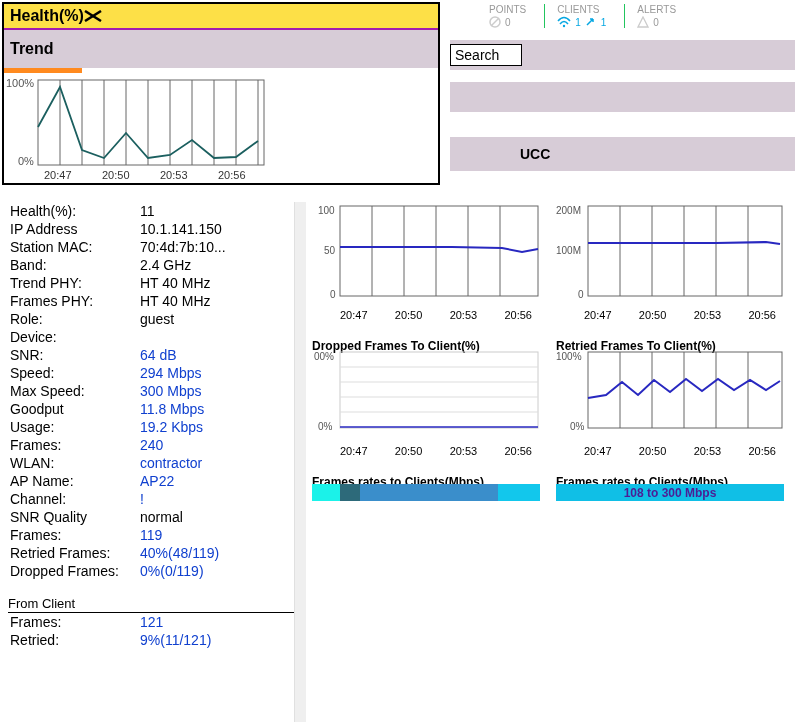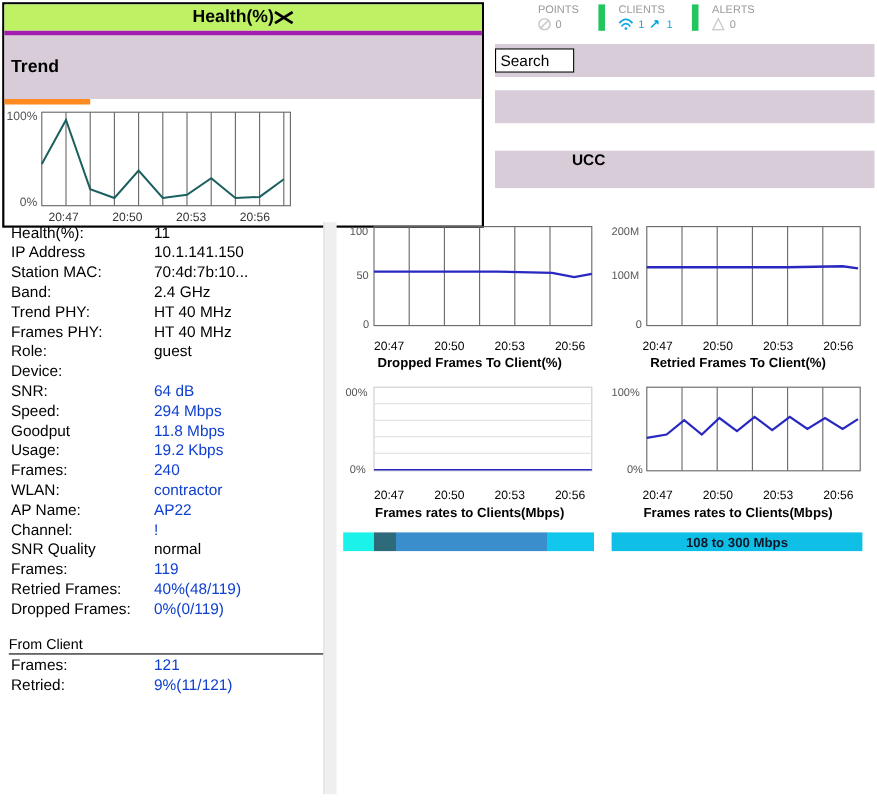--- a/index.html
+++ b/index.html
@@ -4,66 +4,66 @@
 <style>
   * { box-sizing: border-box; margin: 0; padding: 0; font-family: Arial, Helvetica, sans-serif; }
   body { background: #fff; font-size: 13px; color: #000; width: 797px; height: 727px; position: relative; }
 
   
   .panel {
     position: absolute; left: 2px; top: 2px; width: 438px;
     border: 2px solid #000; background: #fff;
   }
   .panel-title {
-    background: #bef264; font-weight: bold; font-size: 16px;
-    padding: 3px 6px; display: flex; justify-content: center; align-items: center;
+    background: #fde047; font-weight: bold; font-size: 16px;
+    padding: 3px 6px; display: flex; justify-content: flex-start; align-items: center;
   }
   .close-x { width: 18px; height: 14px; display: inline-flex; align-items: center; justify-content: center; font-weight: bold; font-size: 14px; }
   .panel-sub {
     background: #d7ccd7; font-weight: bold; font-size: 16px;
-    padding: 20px 6px; border-top: 4px solid #a21caf;
+    padding: 10px 6px; border-top: 2px solid #a21caf;
   }
   .orange-underline { height: 5px; width: 78px; background: #ff8a1f; }
   .mini-chart { position: relative; height: 110px; }
   .mini-chart svg { position: absolute; left: 0; top: 0; }
 
   
   .top-right { position: absolute; left: 477px; top: 0; width: 345px; height: 32px; display: flex; align-items: center; gap: 18px; }
-  .hdr-group { display: flex; flex-direction: column; color: #999; font-size: 10px; border-left: 6px solid #22c55e; padding-left: 12px; }
+  .hdr-group { display: flex; flex-direction: column; color: #999; font-size: 10px; border-left: 1px solid #22c55e; padding-left: 12px; }
   .hdr-group:first-child { border-left: none; }
   .hdr-row { display: flex; align-items: center; gap: 4px; margin-top: 1px; }
   .help-circle { width: 18px; height: 18px; border-radius: 50%; border: 2px solid #06a7e2; color: #06a7e2; font-weight: bold; font-size: 12px; display: flex; align-items: center; justify-content: center; margin-left: auto; }
 
   
   .bar1 { position: absolute; left: 450px; top: 40px; width: 345px; height: 30px; background: #d7ccd7; display: flex; justify-content: flex-start; align-items: center; padding-right: 6px; }
   .search-box { border: 1px solid #000; background: #fff; padding: 2px 4px; font-size: 14px; width: 72px; }
   .bar2 { position: absolute; left: 450px; top: 82px; width: 345px; height: 30px; background: #d7ccd7; }
-  .bar3 { position: absolute; left: 450px; top: 137px; width: 345px; height: 34px; background: #d7ccd7; display: flex; align-items: flex-start; padding-left: 70px; font-weight: bold; font-size: 14px; }
+  .bar3 { position: absolute; left: 450px; top: 137px; width: 345px; height: 34px; background: #d7ccd7; display: flex; align-items: center; padding-left: 70px; font-weight: bold; font-size: 14px; }
 
   
   .details { position: absolute; left: 8px; top: 202px; width: 290px; font-size: 14px; }
   .details table { border-collapse: collapse; width: 100%; }
   .details td { padding: 1px 2px; vertical-align: top; }
   .details .lbl { width: 130px; margin-left: 16px; }
   .details .val-blue { color: #1040cf; }
   .section-hdr { font-size: 13px; border-bottom: 1px solid #000; margin-top: 16px; padding-bottom: 1px; }
 
   .scroll-track { position: absolute; left: 294px; top: 202px; width: 12px; height: 520px; background: #efefef; border-left: 1px solid #e0e0e0; }
 
   
   .chart-small { position: absolute; width: 230px; height: 140px; }
   .chart-small svg { display: block; }
-  .chart-title { text-align: center; font-size: 12px; font-weight: bold; margin-top: 2px; }
+  .chart-title { font-size: 12px; font-weight: bold; margin-top: 18px; }
   .time-labels { display: flex; font-size: 11px; padding-left: 28px; justify-content: space-between; padding-right: 10px; margin-top: 2px;}
   .time-labels span { }
 
   
   .legend-bar { position: absolute; height: 17px; width: 228px; display: flex; }
   .legend-seg { height: 100%; }
-  .legend-label { font-size: 12px; color: #0f172a; display: flex; align-items: center; justify-content: center; width: 100%; font-weight: bold; }
+  .legend-label { font-size: 12px; color: #4c1d95; display: flex; align-items: center; justify-content: center; width: 100%; font-weight: bold; }
 </style>
 </head>
 <body>
 
 <div class="top-right">
   <div class="hdr-group">
     <span>POINTS</span>
     <div class="hdr-row">
       <svg width="12" height="12">
           <circle cx="6" cy="6" r="5" stroke="#ccc" fill="none" stroke-width="1.5"></circle>
@@ -186,20 +186,24 @@
           <td class="lbl">Device:</td>
           <td></td>
         </tr>
         <tr>
           <td class="lbl">SNR:</td>
           <td class="val-blue">64 dB</td>
         </tr>
         <tr>
           <td class="lbl">Speed:</td>
           <td class="val-blue">294 Mbps</td>
+        </tr>
+        <tr>
+          <td class="lbl">Max Speed:</td>
+          <td class="val-blue">300 Mbps</td>
         </tr>
         <tr>
           <td class="lbl">Goodput</td>
           <td class="val-blue">11.8 Mbps</td>
         </tr>
         <tr>
           <td class="lbl">Usage:</td>
           <td class="val-blue">19.2 Kbps</td>
         </tr>
         <tr>

